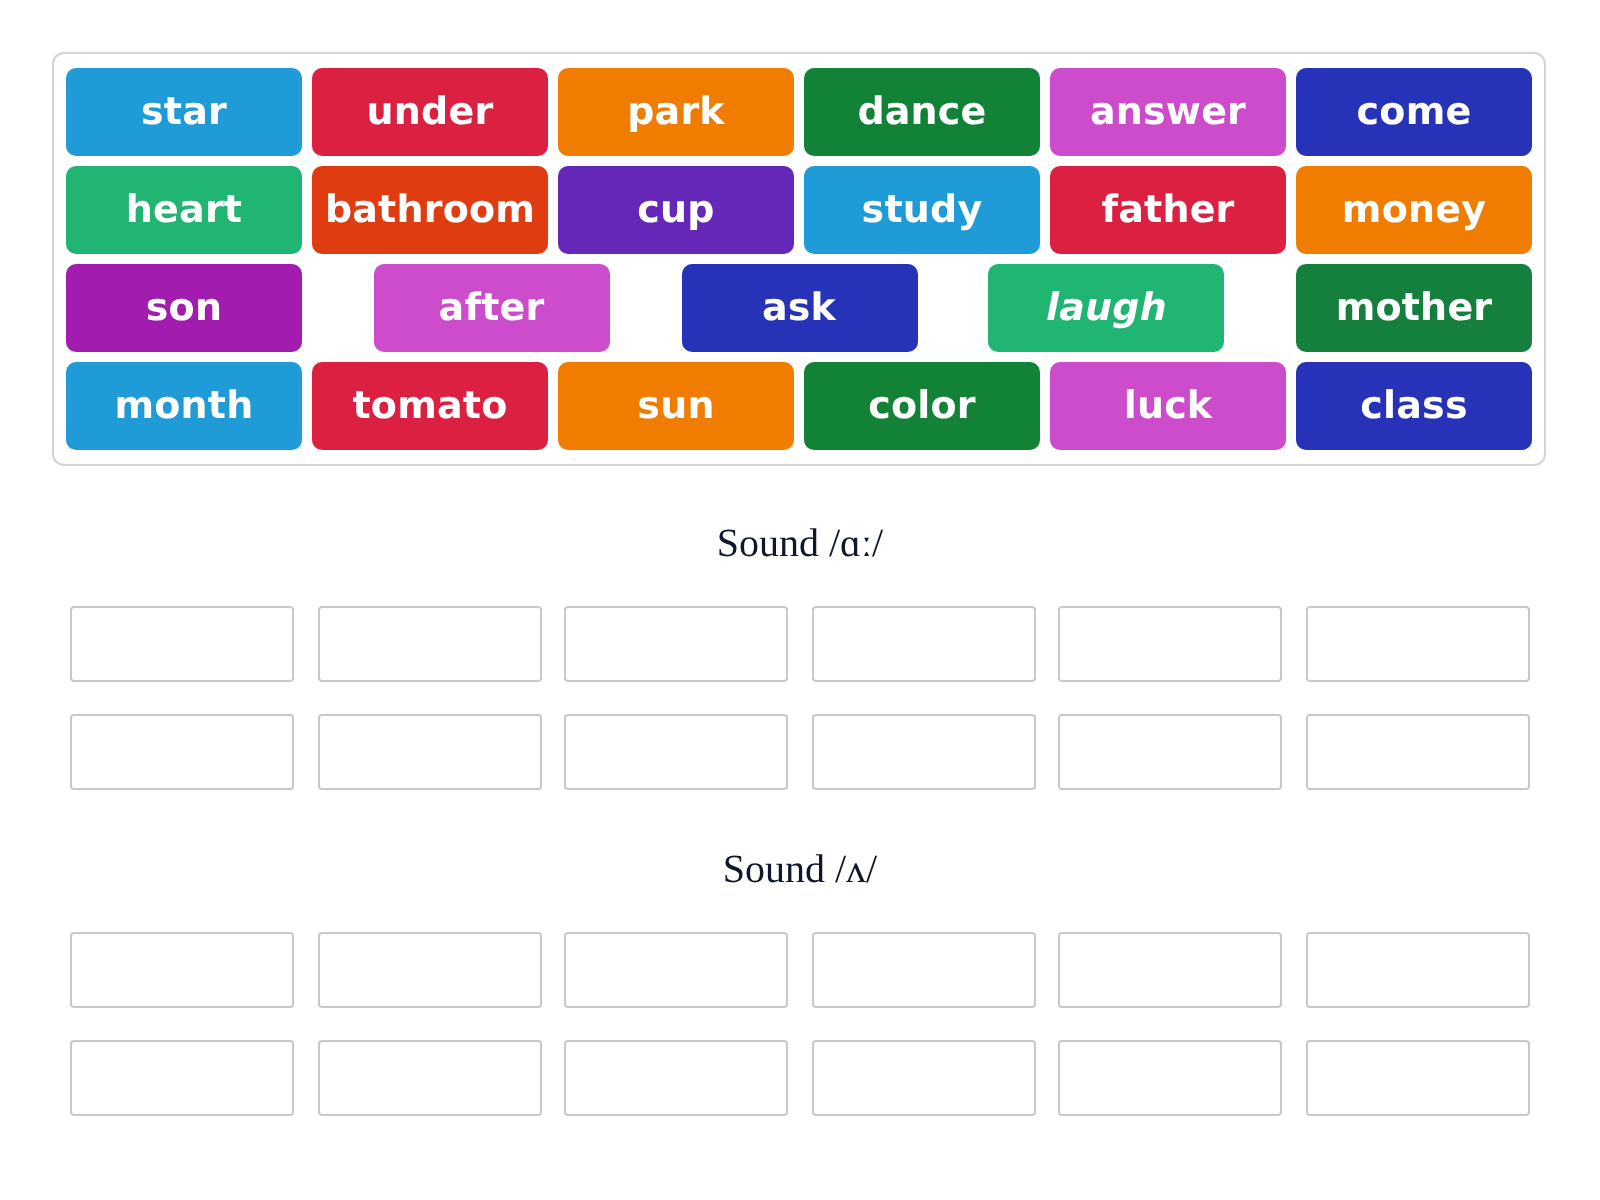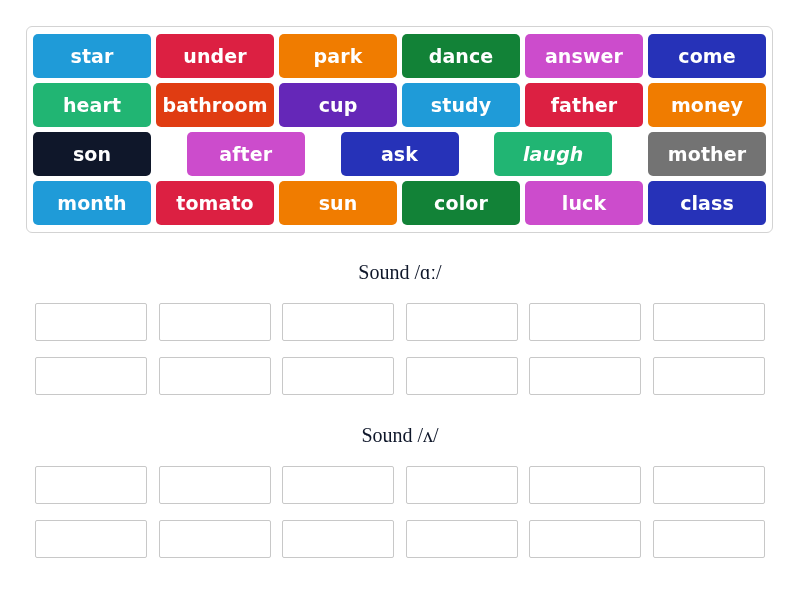--- a/index.html
+++ b/index.html
@@ -128,25 +128,25 @@
     <div class="bank-row">
       <div class="word-tile" style="background-color: rgb(33, 181, 115);">heart</div>
       <div class="word-tile" style="background-color: rgb(224, 60, 18);">bathroom</div>
       <div class="word-tile" style="background-color: rgb(101, 39, 184);">cup</div>
       <div class="word-tile" style="background-color: rgb(31, 155, 216);">study</div>
       <div class="word-tile" style="background-color: rgb(220, 32, 66);">father</div>
       <div class="word-tile" style="background-color: rgb(240, 124, 0);">money</div>
     </div>
 
     <div class="bank-row">
-      <div class="word-tile" style="background-color: #0f172a;">son</div>
+      <div class="word-tile" style="background-color: #a21caf;">son</div>
       <div class="word-tile" style="background-color: rgb(204, 76, 204);">after</div>
       <div class="word-tile" style="background-color: rgb(38, 50, 184);">ask</div>
       <div class="word-tile" style="background-color: rgb(33, 181, 115); font-style: italic;">laugh</div>
-      <div class="word-tile" style="background-color: #737373;">mother</div>
+      <div class="word-tile" style="background-color: #15803d;">mother</div>
     </div>
 
     <div class="bank-row">
       <div class="word-tile" style="background-color: rgb(31, 155, 216);">month</div>
       <div class="word-tile" style="background-color: rgb(220, 32, 66);">tomato</div>
       <div class="word-tile" style="background-color: rgb(240, 124, 0); text-align: right;">sun</div>
       <div class="word-tile" style="background-color: rgb(18, 130, 55);">color</div>
       <div class="word-tile" style="background-color: rgb(204, 76, 204);">luck</div>
       <div class="word-tile" style="background-color: rgb(38, 50, 184);">class</div>
     </div>

